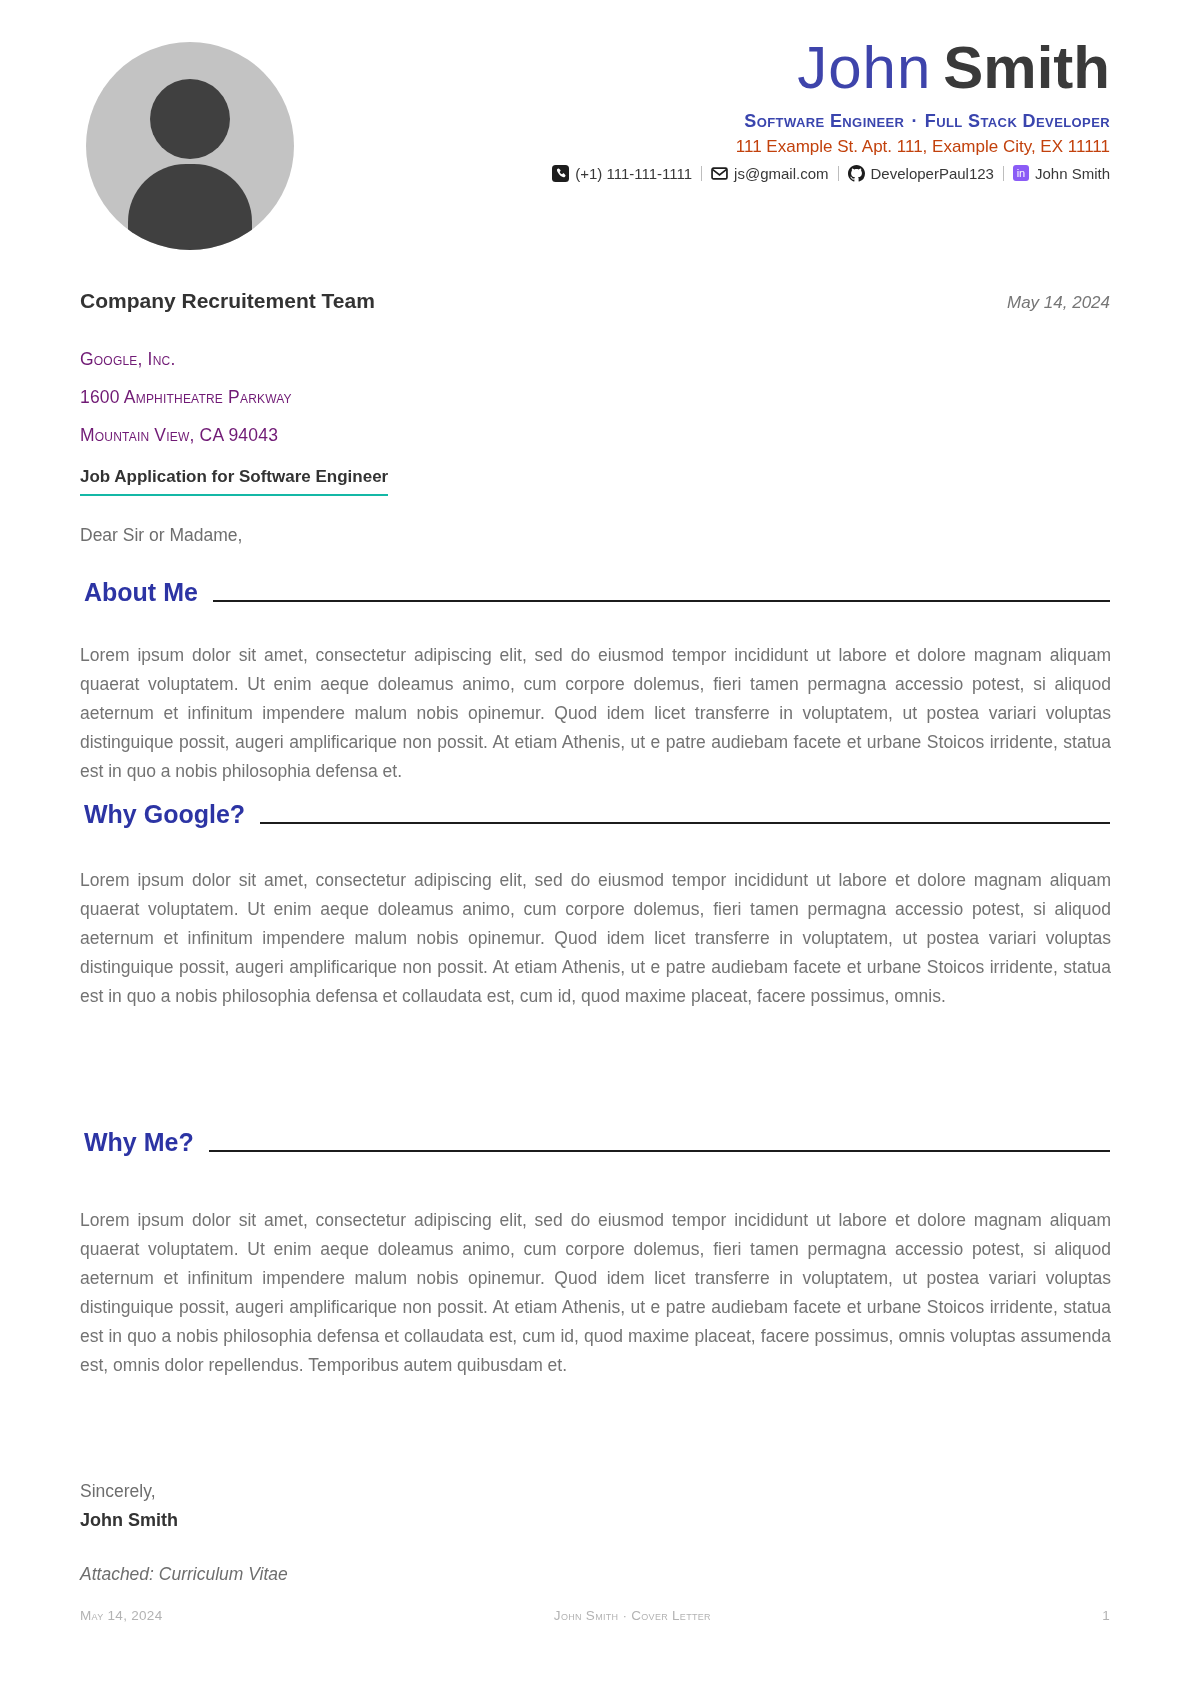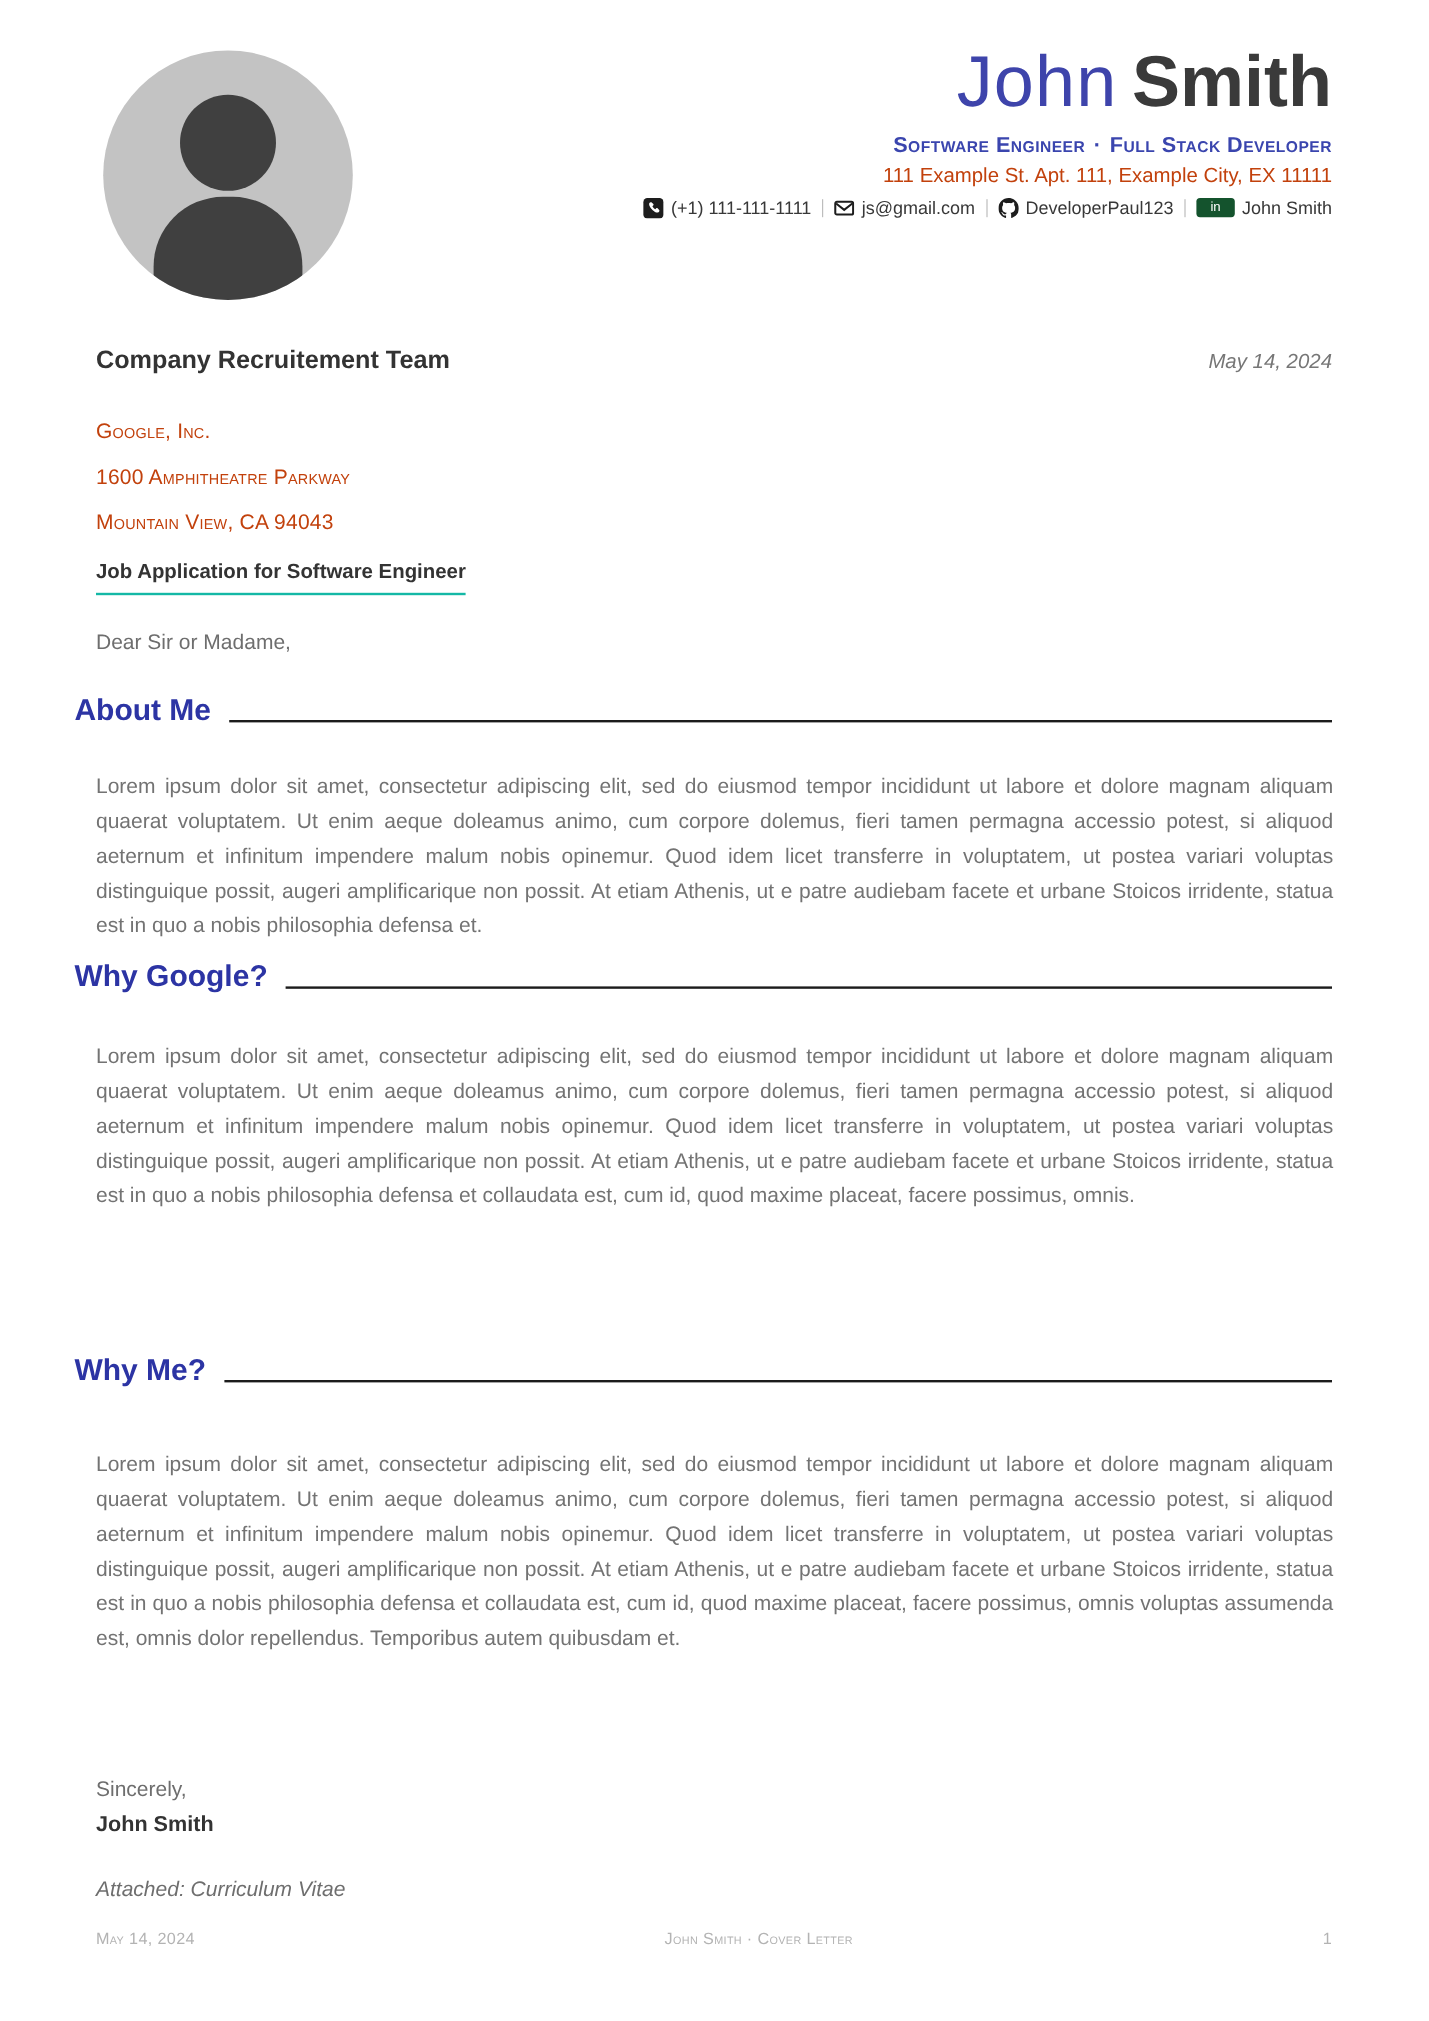--- a/index.html
+++ b/index.html
@@ -36,46 +36,46 @@
   .addr-line { margin-top:5px; font-size:17px; font-weight:400; color:#c2410c; }
   .contact-row {
     margin-top:8px; font-size:15px; color:#383838;
     display:flex; justify-content:flex-end; align-items:center; gap:9px;
   }
   .contact-item { display:flex; align-items:flex-start; gap:6px; white-space:nowrap; }
   .contact-sep { width:1px; height:15px; background:#bdbdbd; }
   .cicon { display:inline-flex; width:17px; height:17px; }
   .cicon svg { width:100%; height:100%; }
   .li-badge {
-    width:32px; height:16px; background:#14532d; border-radius:3px;
+    width:16px; height:16px; background:#8b5cf6; border-radius:3px;
     color:#fff; font-size:11px; font-weight:400; line-height:16px; text-align:center;
     display:inline-block;
   }
   
   .recipient-row {
     position:absolute; left:80px; right:81px; top:289px;
     display:flex; justify-content:space-between; align-items:baseline;
   }
   .recipient-name { font-size:21px; font-weight:700; color:#333333; }
   .letter-date { font-size:17px; font-style:italic; color:#767676; }
   .recipient-address { position:absolute; left:80px; top:340px; }
   .recipient-address div {
-    font-size:17.5px; color:#c2410c; font-variant:small-caps;
+    font-size:17.5px; color:#701a75; font-variant:small-caps;
     line-height:38px; letter-spacing:0.2px;
   }
   
   .subject {
     position:absolute; left:80px; top:467px;
     font-size:17px; font-weight:700; color:#333333;
     display:inline-block; padding-bottom:7px; border-bottom:2px solid #14b8a6;
   }
   .salutation { position:absolute; left:80px; top:525px; font-size:17.5px; color:#6e6e6e; }
   
   .section-head {
-    position:absolute; left:62px; right:81px;
+    position:absolute; left:84px; right:81px;
     display:flex; align-items:flex-end;
   }
   .section-title { font-size:25px; font-weight:700; color:#2c34a4; white-space:nowrap; }
   .section-rule { flex:1; height:2px; background:#1c1c1c; margin-left:15px; margin-bottom:5px; }
   .sh1 { top:578px; } .sh2 { top:800px; } .sh3 { top:1128px; }
   .para {
     position:absolute; left:80px; width:1031px;
     font-size:17.5px; line-height:29px; color:#737373;
     text-align:justify;
   }

